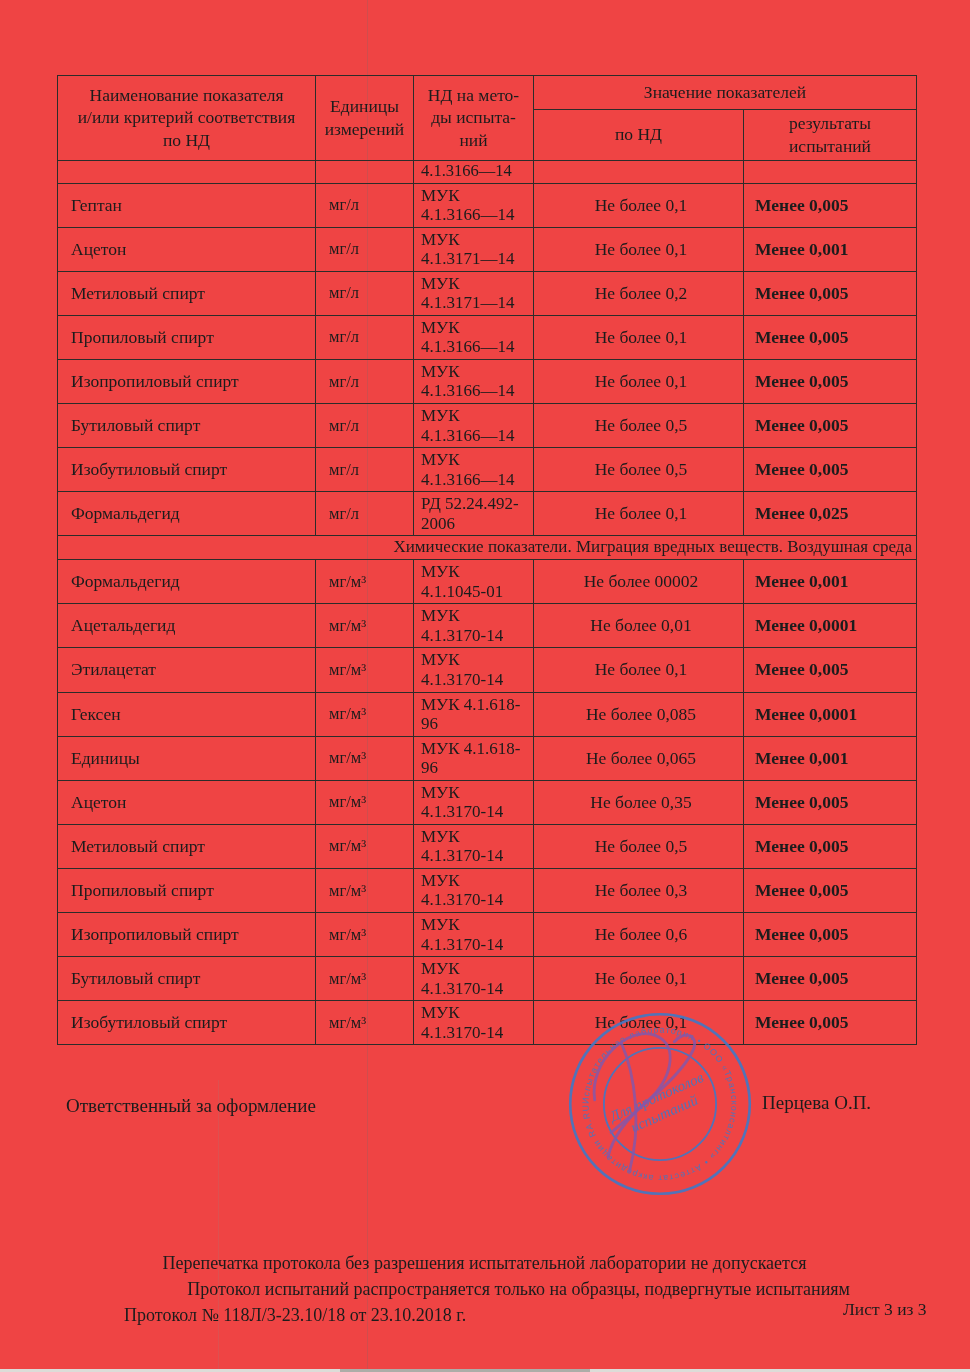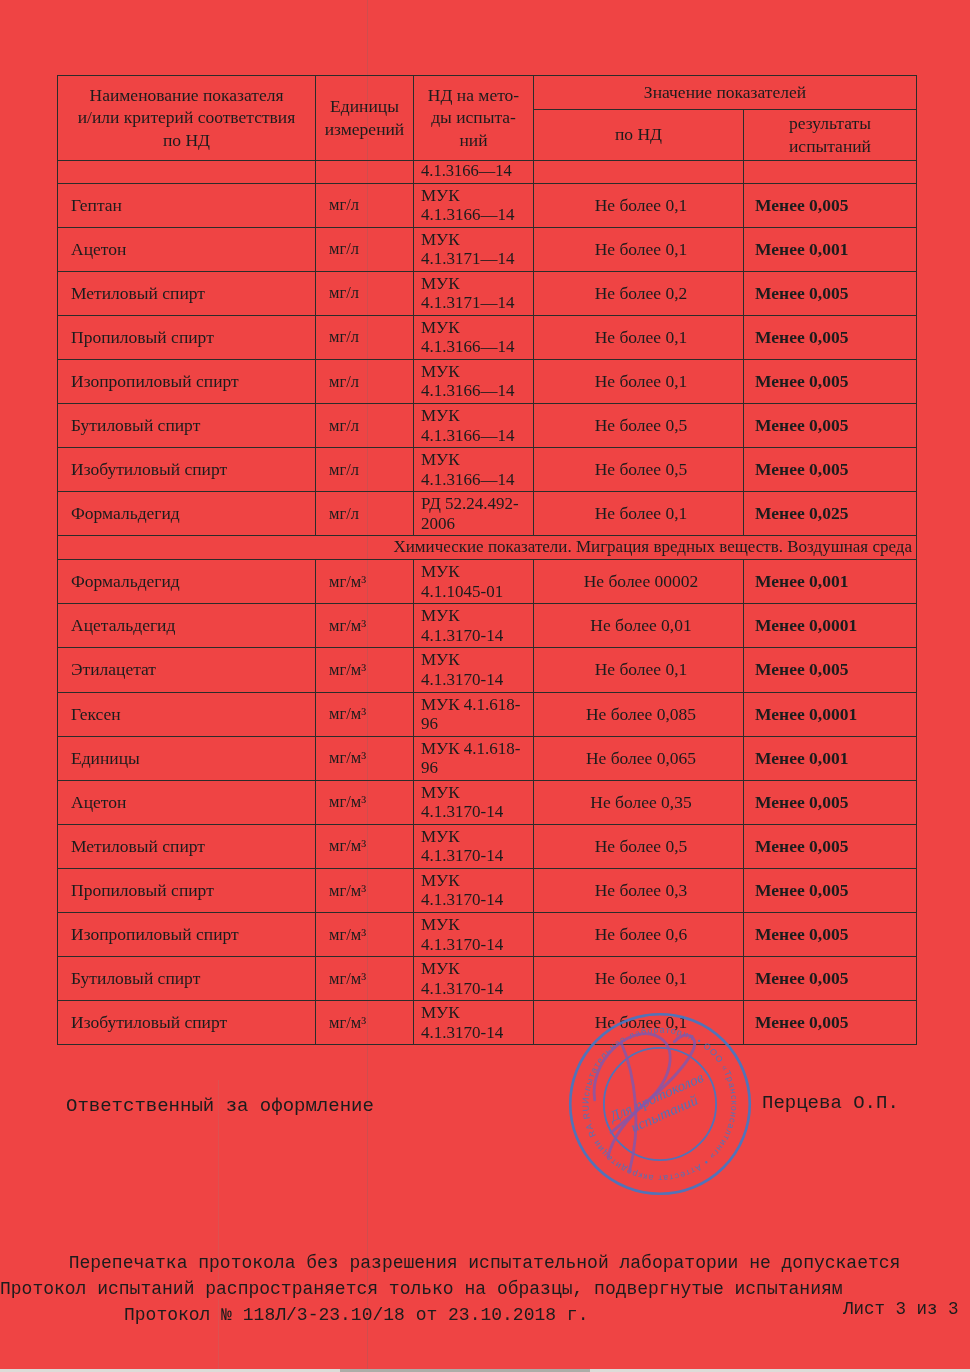--- a/index.html
+++ b/index.html
@@ -32,25 +32,25 @@
   tr.data-row td:nth-child(3) { padding-left:7px; font-size:17px; line-height:1.15; }
   tr.data-row td:nth-child(4) { padding-left:11px;text-align:center; }
   tr.data-row td:nth-child(5) { padding-left:11px;font-weight:bold; }
   tr.carryover-row { height:23px; }
   tr.carryover-row td { padding-top:0; padding-bottom:0; }
   tr.carryover-row td:nth-child(3) { padding-left:7px; font-size:16.5px; line-height:1; }
   tr.section-row { height:24px; }
   td.section-cell { text-align:right; font-size:17px; padding:1px 4px; line-height:1.1; }
 
   
-  .abs { position:absolute; white-space:nowrap;font-family:Liberation Mono, monospace; }
+  .abs { position:absolute; white-space:nowrap; }
   .sig-label { left:66px; top:1095px; font-size:19px; }
   .sig-name  { left:762px; top:1092px; font-size:19px; }
   .notice1 { left:0; top:1253px; width:969px; text-align:center; font-size:18px; }
-  .notice2 { left:0; top:1279px; width:850px; text-align:left; font-size:18px; }
+  .notice2 { left:0; top:1279px; width:850px; text-align:right; font-size:18px; }
   .protocol-no { left:124px; top:1305px; font-size:18px;text-align:right; }
   .sheet-no { left:843px; top:1299px; font-size:17.5px; }
 
   
   .stamp { position:absolute; left:558px; top:1002px; width:204px; height:204px; z-index:5; opacity:.92; }
   .stamp circle { fill:none; }
   .stamp .ring-outer { stroke-width:2.6; }
   .stamp .ring-inner { stroke-width:1.8; }
   .stamp .ring-text { font-family:"Liberation Sans","DejaVu Sans",sans-serif; font-size:8.6px; letter-spacing:1.1px; }
   .stamp .center-text { font-size:14.5px; font-style:italic; text-anchor:middle; font-family:"Liberation Serif",serif; }

